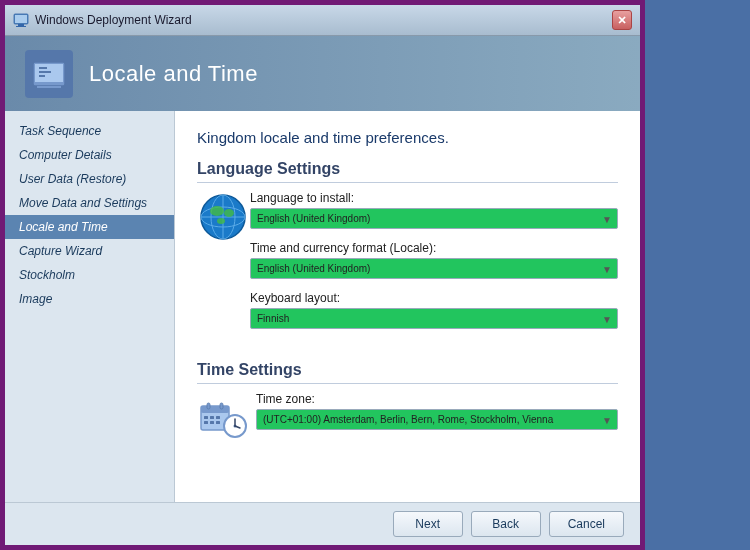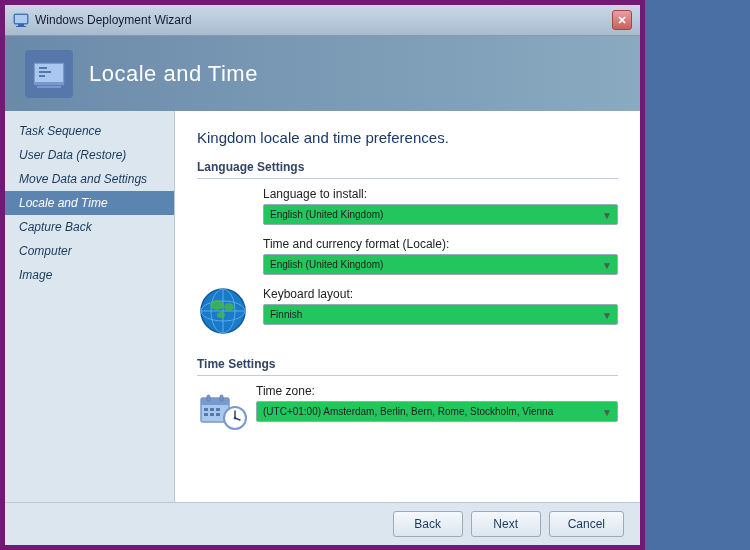--- a/index.html
+++ b/index.html
@@ -106,34 +106,34 @@
       padding: 18px 22px;
       overflow-y: auto;
     }
     .content-title {
       font-size: 15px;
       color: #1a3a6a;
       margin-bottom: 14px;
       font-weight: 400;
     }
     .section-header {
-      font-size: 12px;
+      font-size: 16px;
       color: #334466;
       font-weight: 600;
       margin-bottom: 8px;
       padding-bottom: 4px;
       border-bottom: 1px solid #c0ccdd;
     }
     .settings-section {
       margin-bottom: 20px;
     }
     .field-row {
       display: flex;
-      align-items: flex-end;
-      gap: 14px;
+      align-items: flex-start;
+      gap: 1px;
       margin-bottom: 14px;
     }
     .fields-group {
       flex: 1;
     }
     .field-block {
       margin-bottom: 12px;
     }
     .field-label {
       font-size: 12px;
@@ -225,25 +225,26 @@
         <rect x="8" y="32" width="24" height="2" fill="#7799cc"></rect>
       </svg>
     </div>
     <h1 class="header-title">Locale and Time</h1>
   </div>
 
   <div class="main-content">
 
     <div class="sidebar">
       <div class="sidebar-item">Task Sequence</div>
+      <div class="sidebar-item">Computer Details</div>
       <div class="sidebar-item">User Data (Restore)</div>
       <div class="sidebar-item">Move Data and Settings</div>
       <div class="sidebar-item active">Locale and Time</div>
-      <div class="sidebar-item">Capture Back</div>
-      <div class="sidebar-item">Computer</div>
+      <div class="sidebar-item">Capture Wizard</div>
+      <div class="sidebar-item">Stockholm</div>
       <div class="sidebar-item">Image</div>
     </div>
 
     <div class="content-area">
       <p class="content-title">Kingdom locale and time preferences.</p>
 
       <div class="settings-section">
         <div class="section-header">Language Settings</div>
         <div class="field-row">
 
@@ -333,17 +334,17 @@
                 <span class="dropdown-arrow">▼</span>
               </div>
             </div>
           </div>
         </div>
       </div>
     </div>
   </div>
 
   <div class="footer">
+    <button class="footer-btn">Next</button>
     <button class="footer-btn">Back</button>
-    <button class="footer-btn">Next</button>
     <button class="footer-btn">Cancel</button>
   </div>
 </div>
 
 </body></html>

